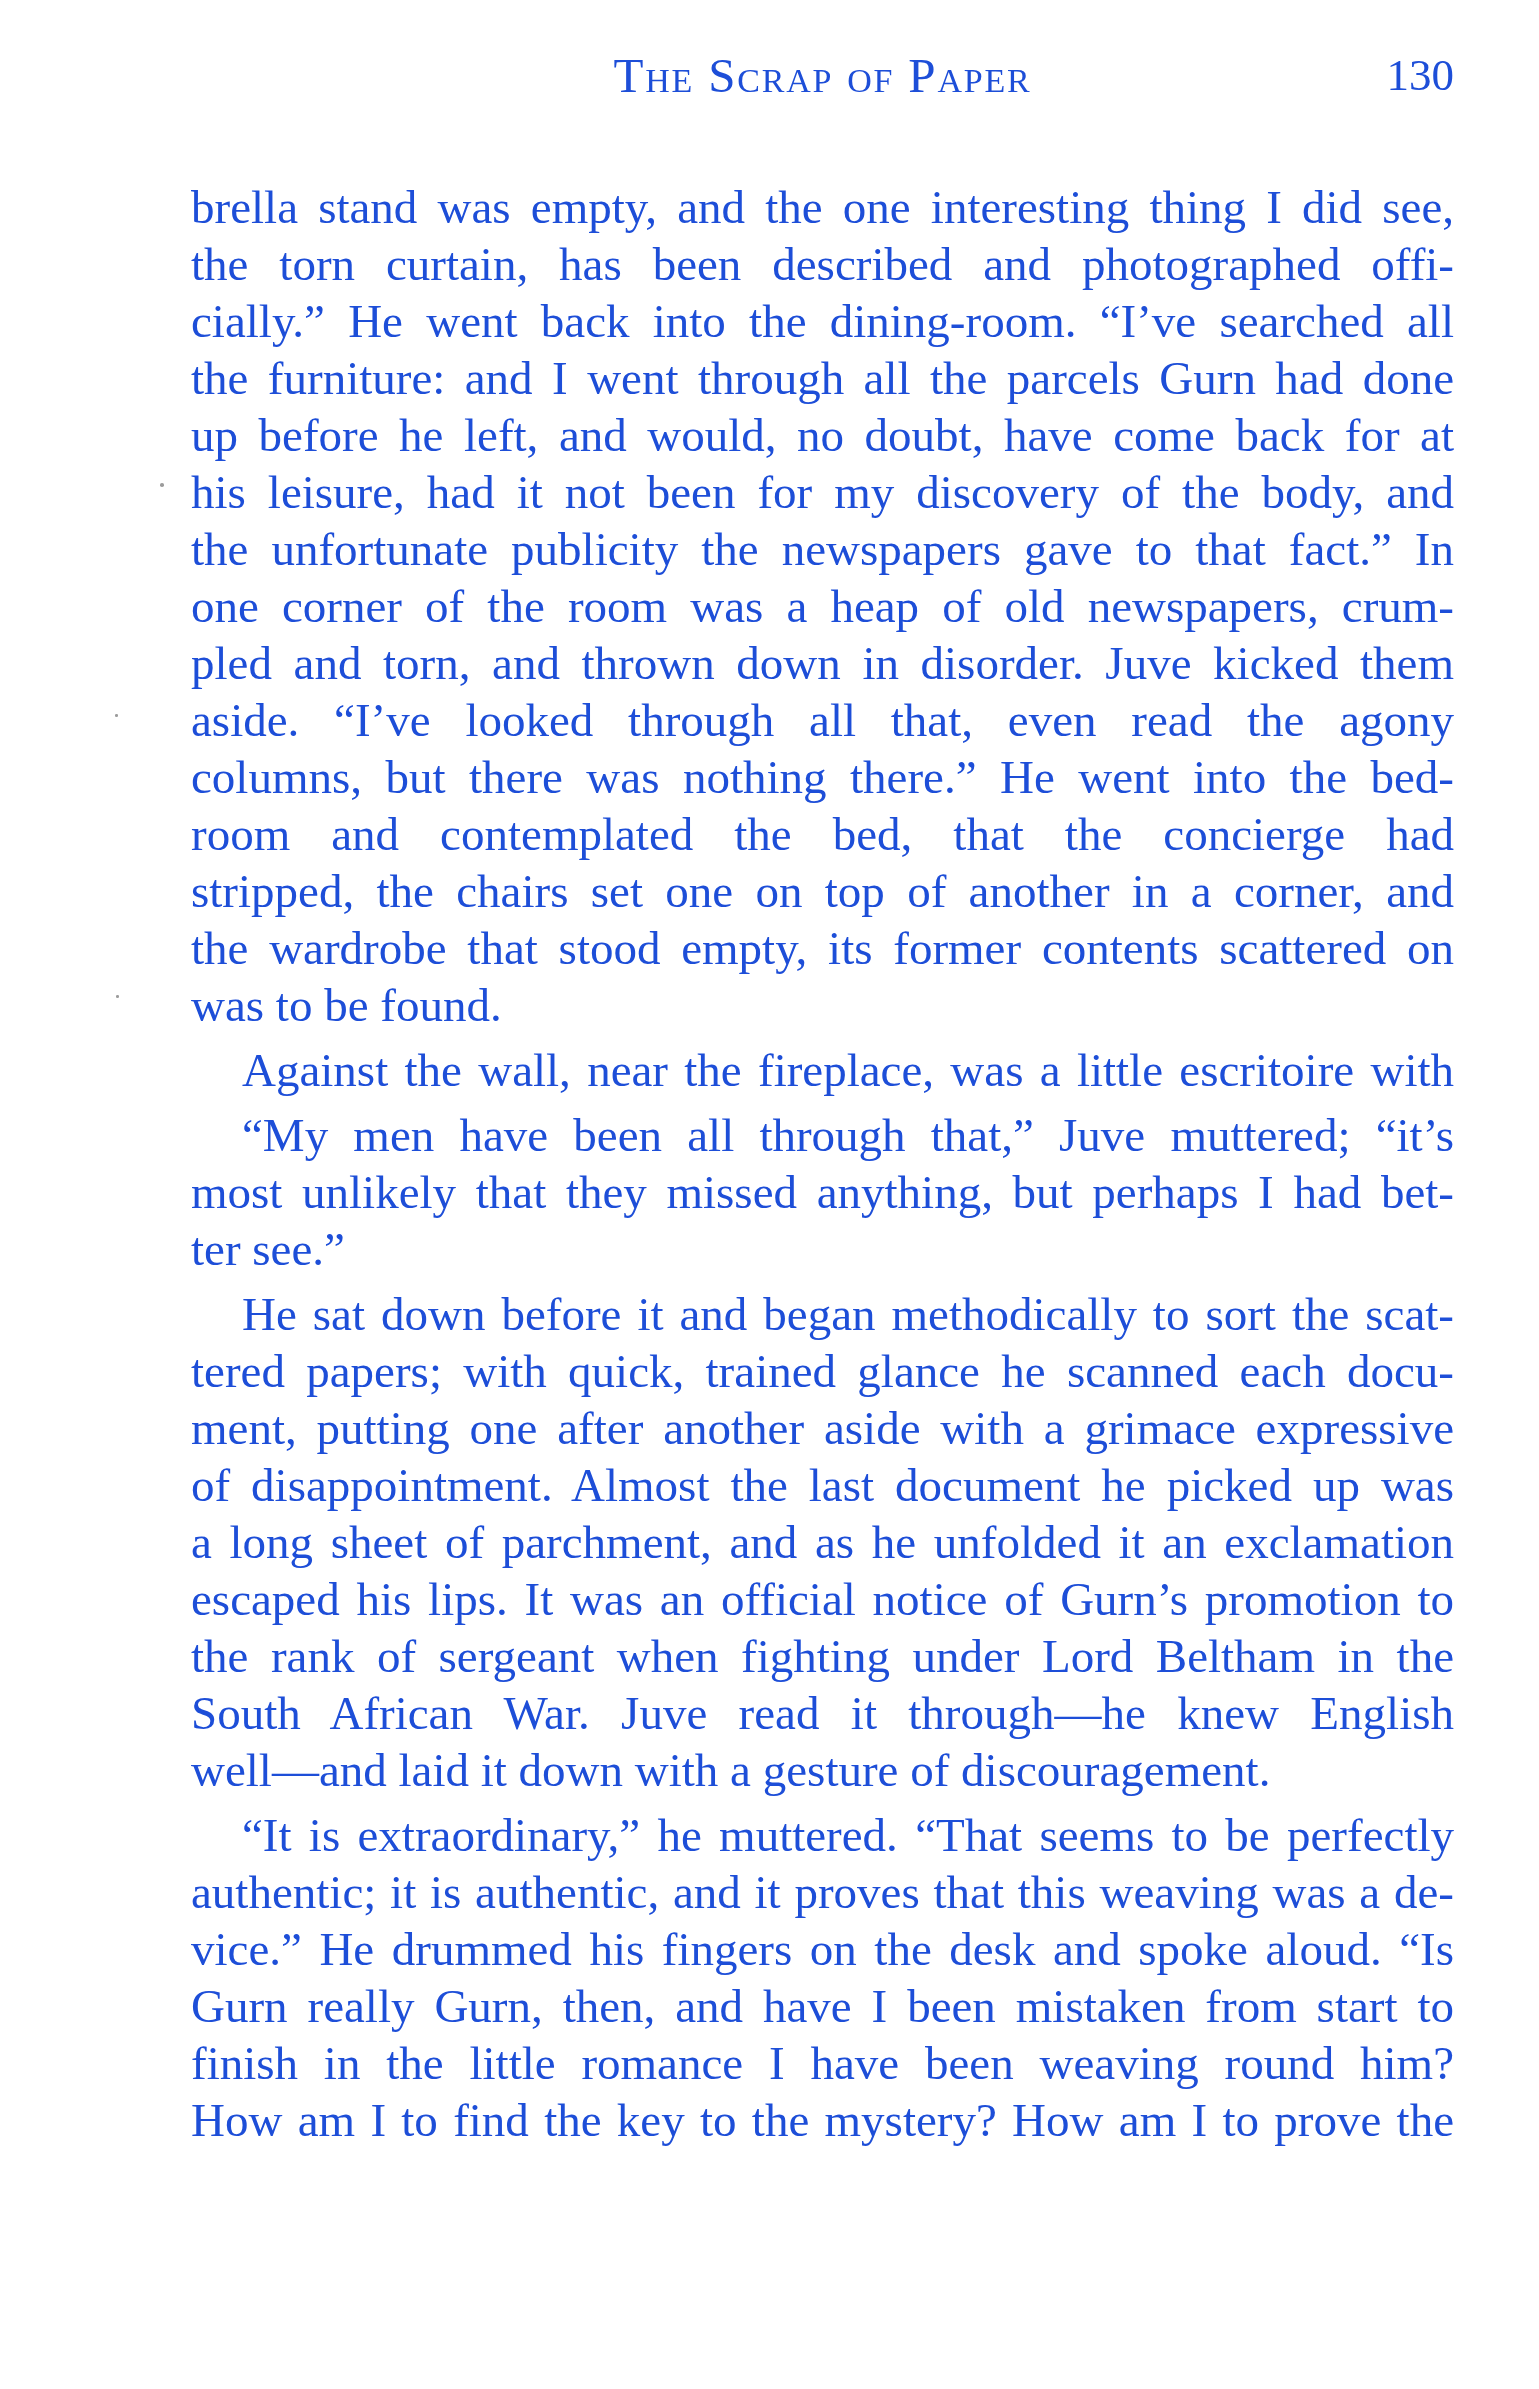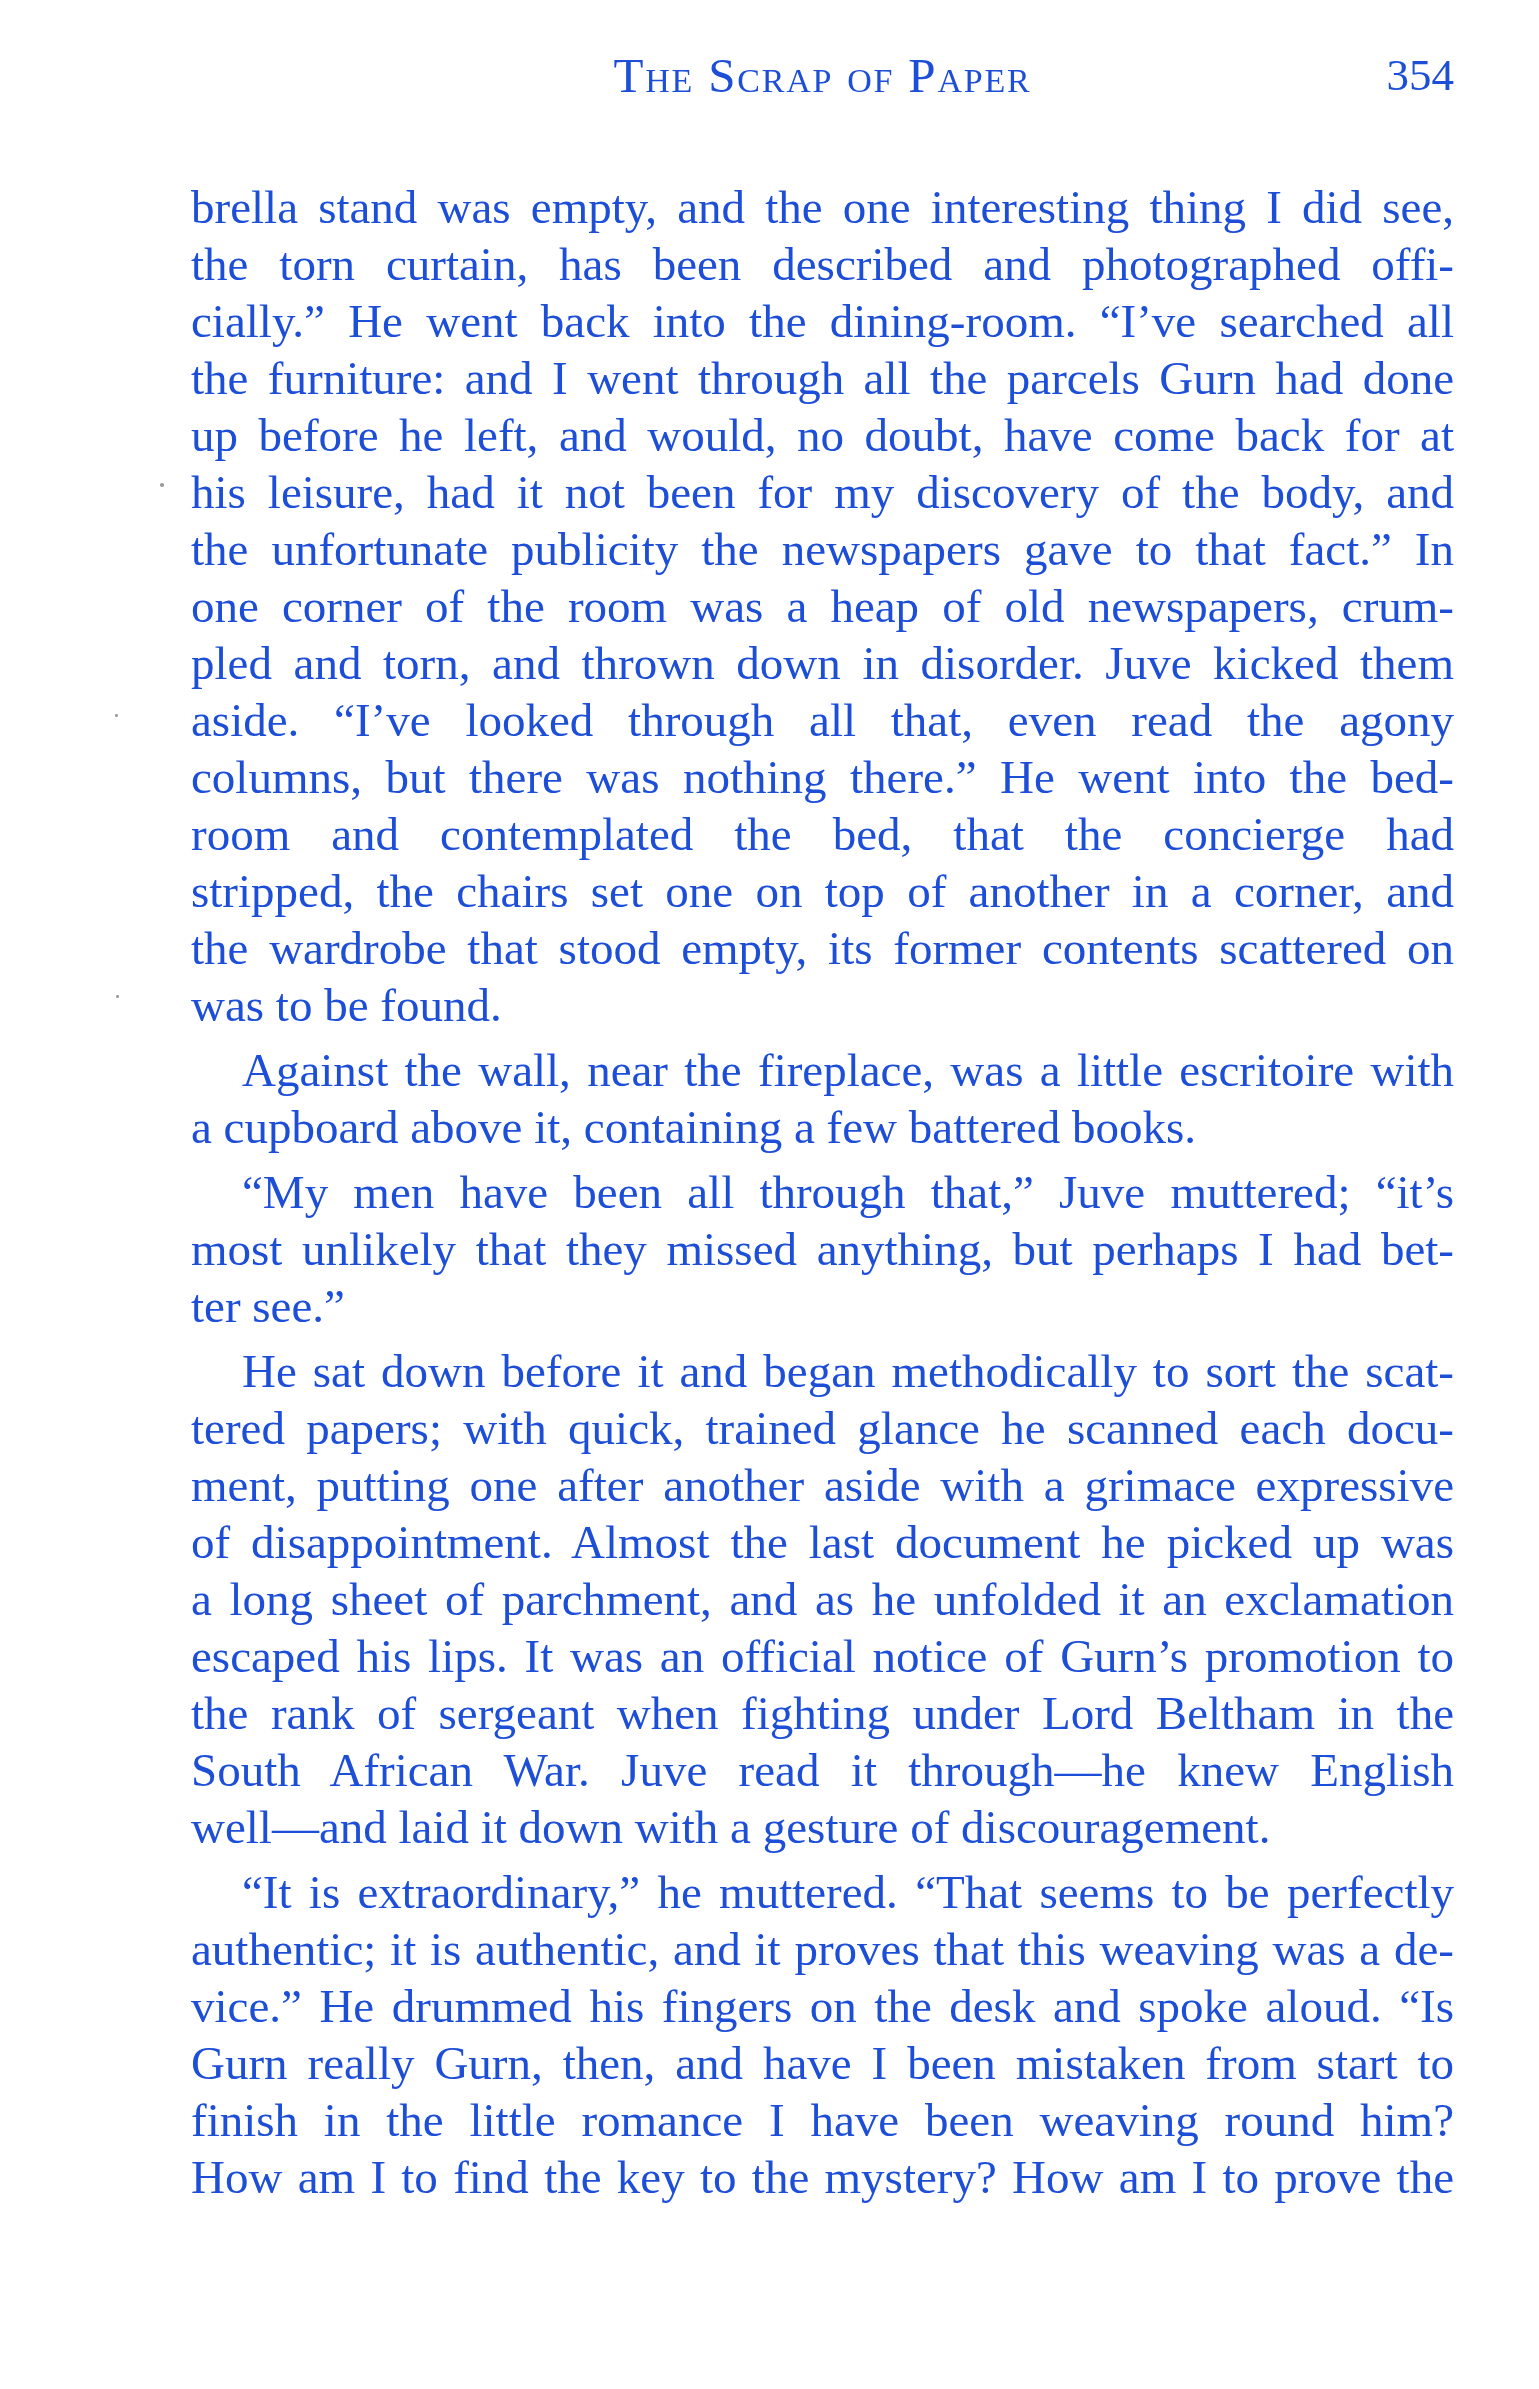--- a/index.html
+++ b/index.html
@@ -70,42 +70,41 @@
     opacity: 0.55;
   }
 </style>
 </head>
 <body>
 
 <div class="page">
 
   <div class="content-col running-header">
     <span class="header-title">The Scrap of Paper</span>
-    <span class="page-number">354</span>
+    <span class="page-number">130</span>
   </div>
 
   <div class="content-col page-body">
 
   <div class="line">brella stand was empty, and the one interesting thing I did see,</div>
       <div class="line">the torn curtain, has been described and photographed offi-</div>
       <div class="line">cially.” He went back into the dining-room. “I’ve searched all</div>
       <div class="line">the furniture: and I went through all the parcels Gurn had done</div>
       <div class="line">up before he left, and would, no doubt, have come back for at</div>
       <div class="line">his leisure, had it not been for my discovery of the body, and</div>
       <div class="line">the unfortunate publicity the newspapers gave to that fact.” In</div>
       <div class="line">one corner of the room was a heap of old newspapers, crum-</div>
       <div class="line">pled and torn, and thrown down in disorder. Juve kicked them</div>
       <div class="line">aside. “I’ve looked through all that, even read the agony</div>
       <div class="line">columns, but there was nothing there.” He went into the bed-</div>
       <div class="line">room and contemplated the bed, that the concierge had</div>
       <div class="line">stripped, the chairs set one on top of another in a corner, and</div>
       <div class="line">the wardrobe that stood empty, its former contents scattered on</div>
       <div class="line lastline">was to be found.</div>
       <div class="line indent">Against the wall, near the fireplace, was a little escritoire with</div>
-      <div class="line lastline">a cupboard above it, containing a few battered books.</div>
       <div class="line indent">“My men have been all through that,” Juve muttered; “it’s</div>
       <div class="line">most unlikely that they missed anything, but perhaps I had bet-</div>
       <div class="line lastline">ter see.”</div>
       <div class="line indent">He sat down before it and began methodically to sort the scat-</div>
       <div class="line">tered papers; with quick, trained glance he scanned each docu-</div>
       <div class="line">ment, putting one after another aside with a grimace expressive</div>
       <div class="line">of disappointment. Almost the last document he picked up was</div>
       <div class="line">a long sheet of parchment, and as he unfolded it an exclamation</div>
       <div class="line">escaped his lips. It was an official notice of Gurn’s promotion to</div>
       <div class="line">the rank of sergeant when fighting under Lord Beltham in the</div>

